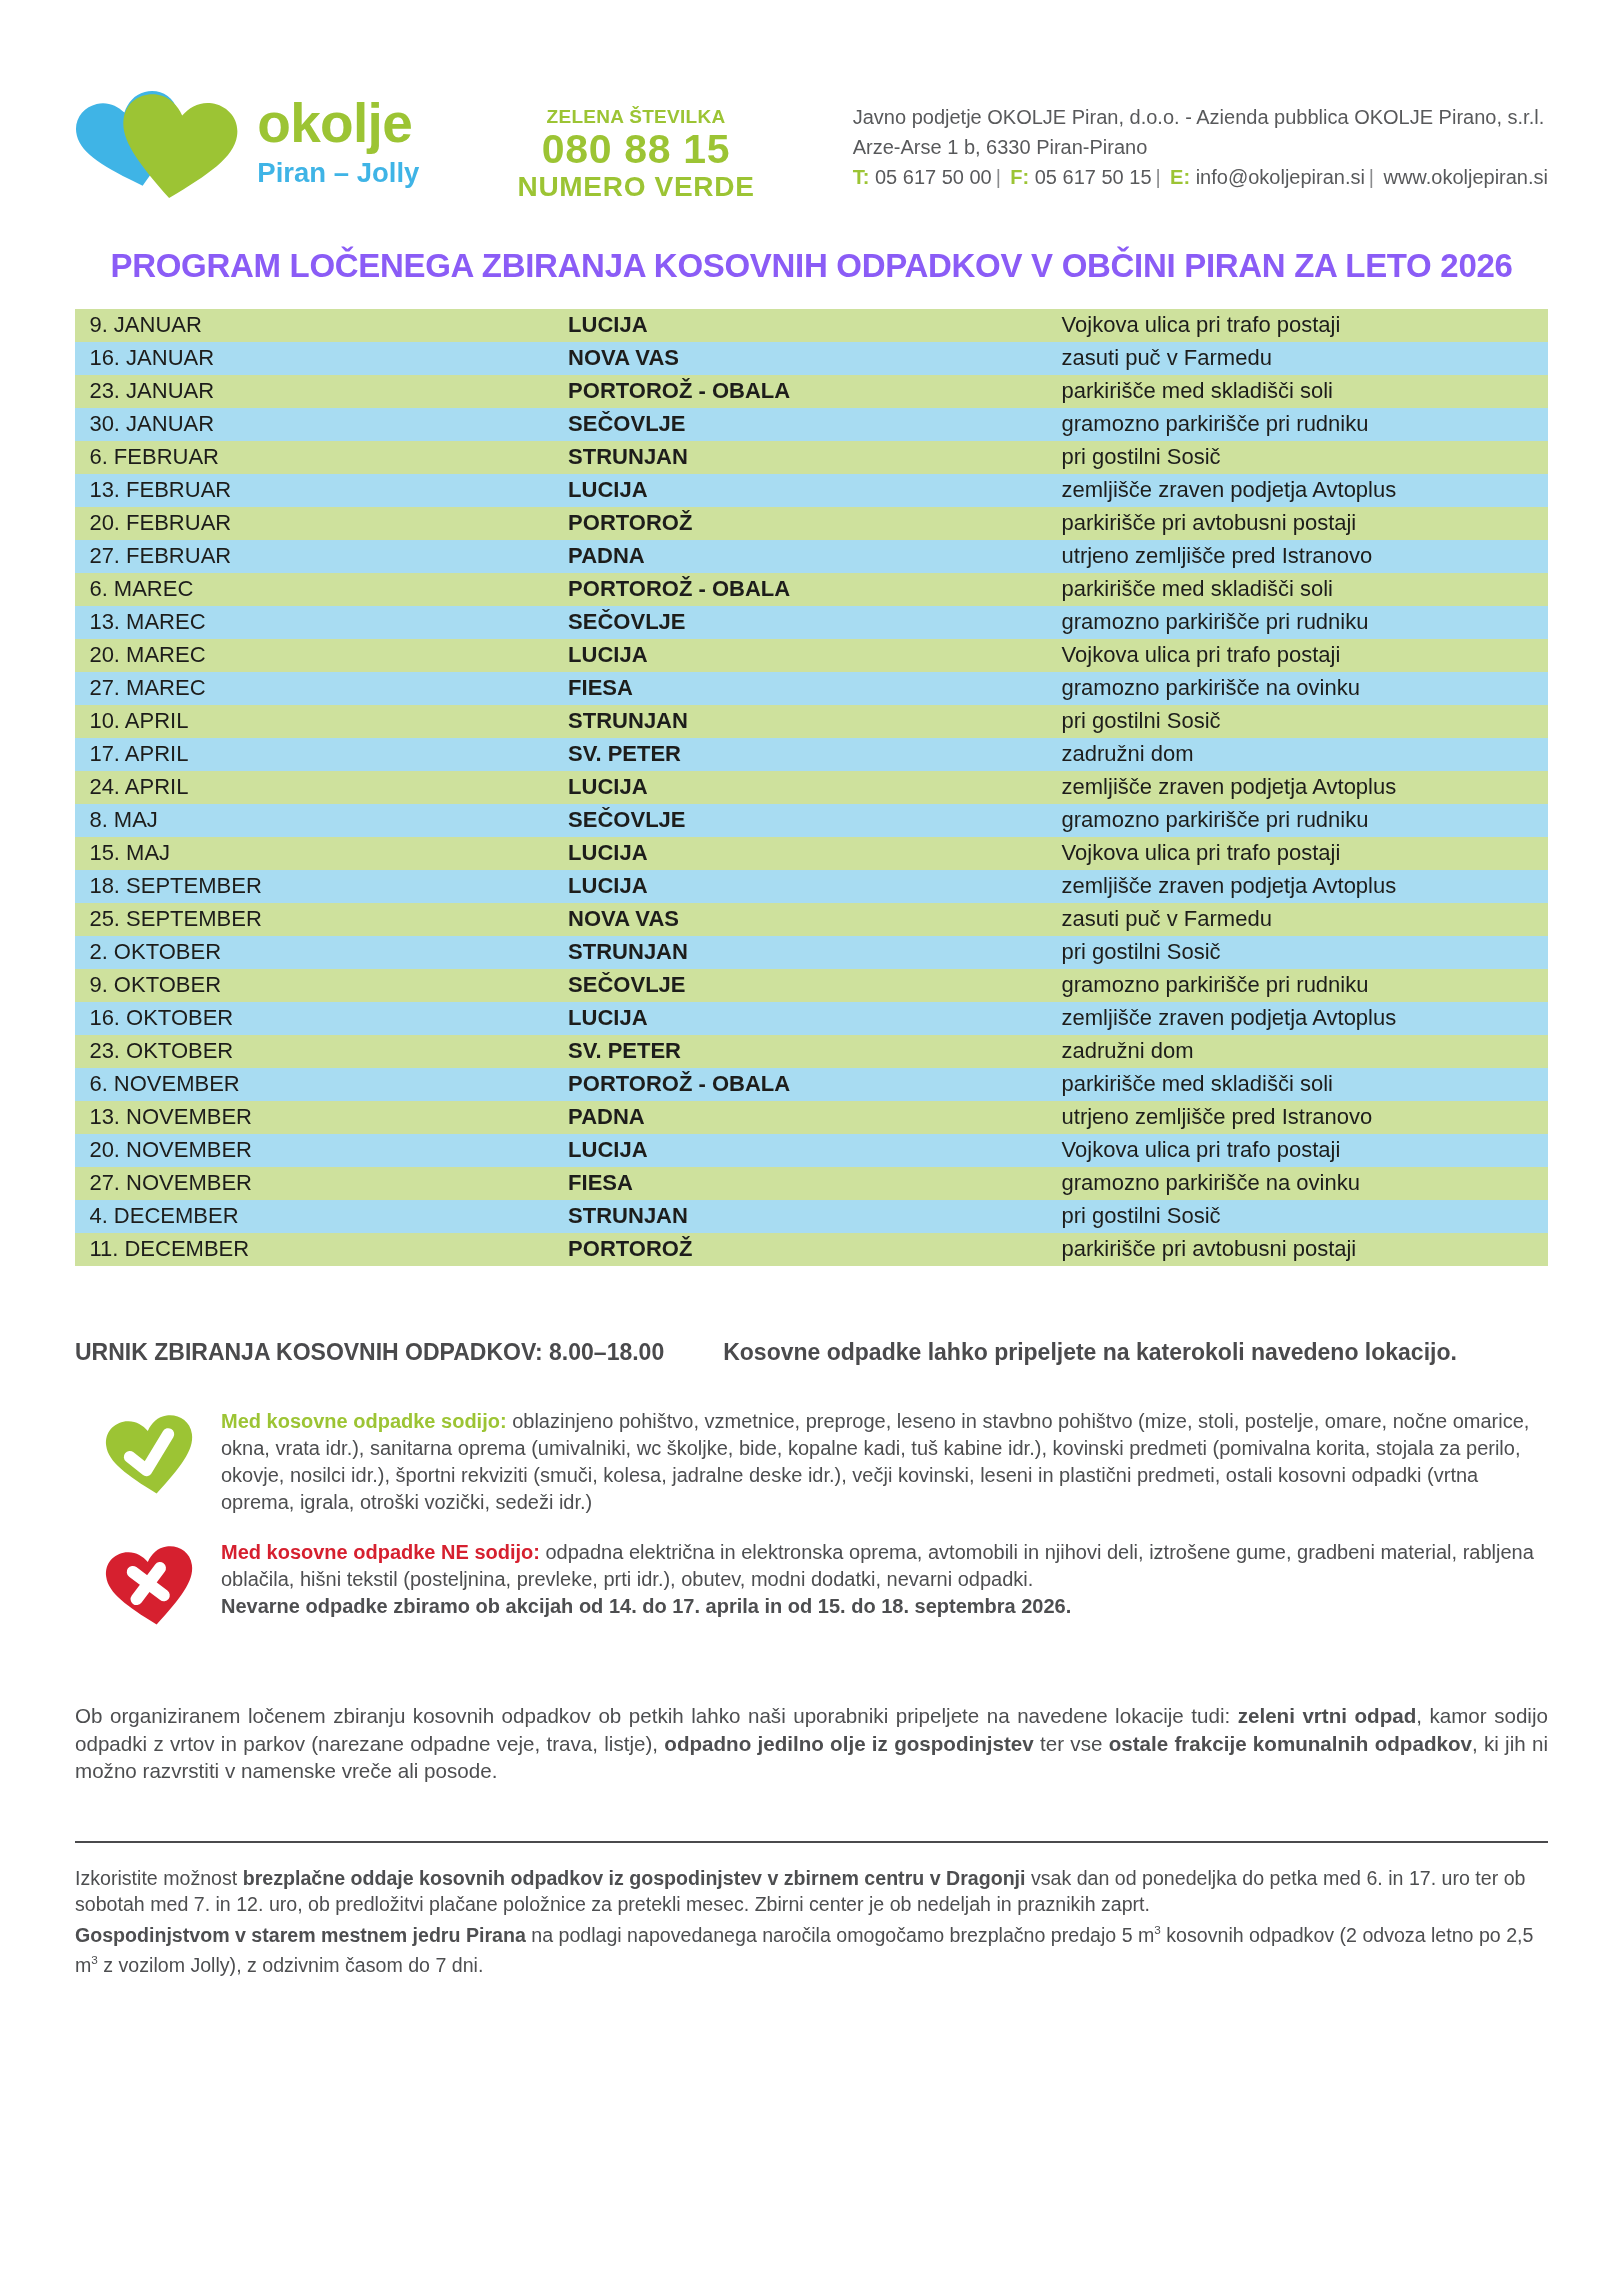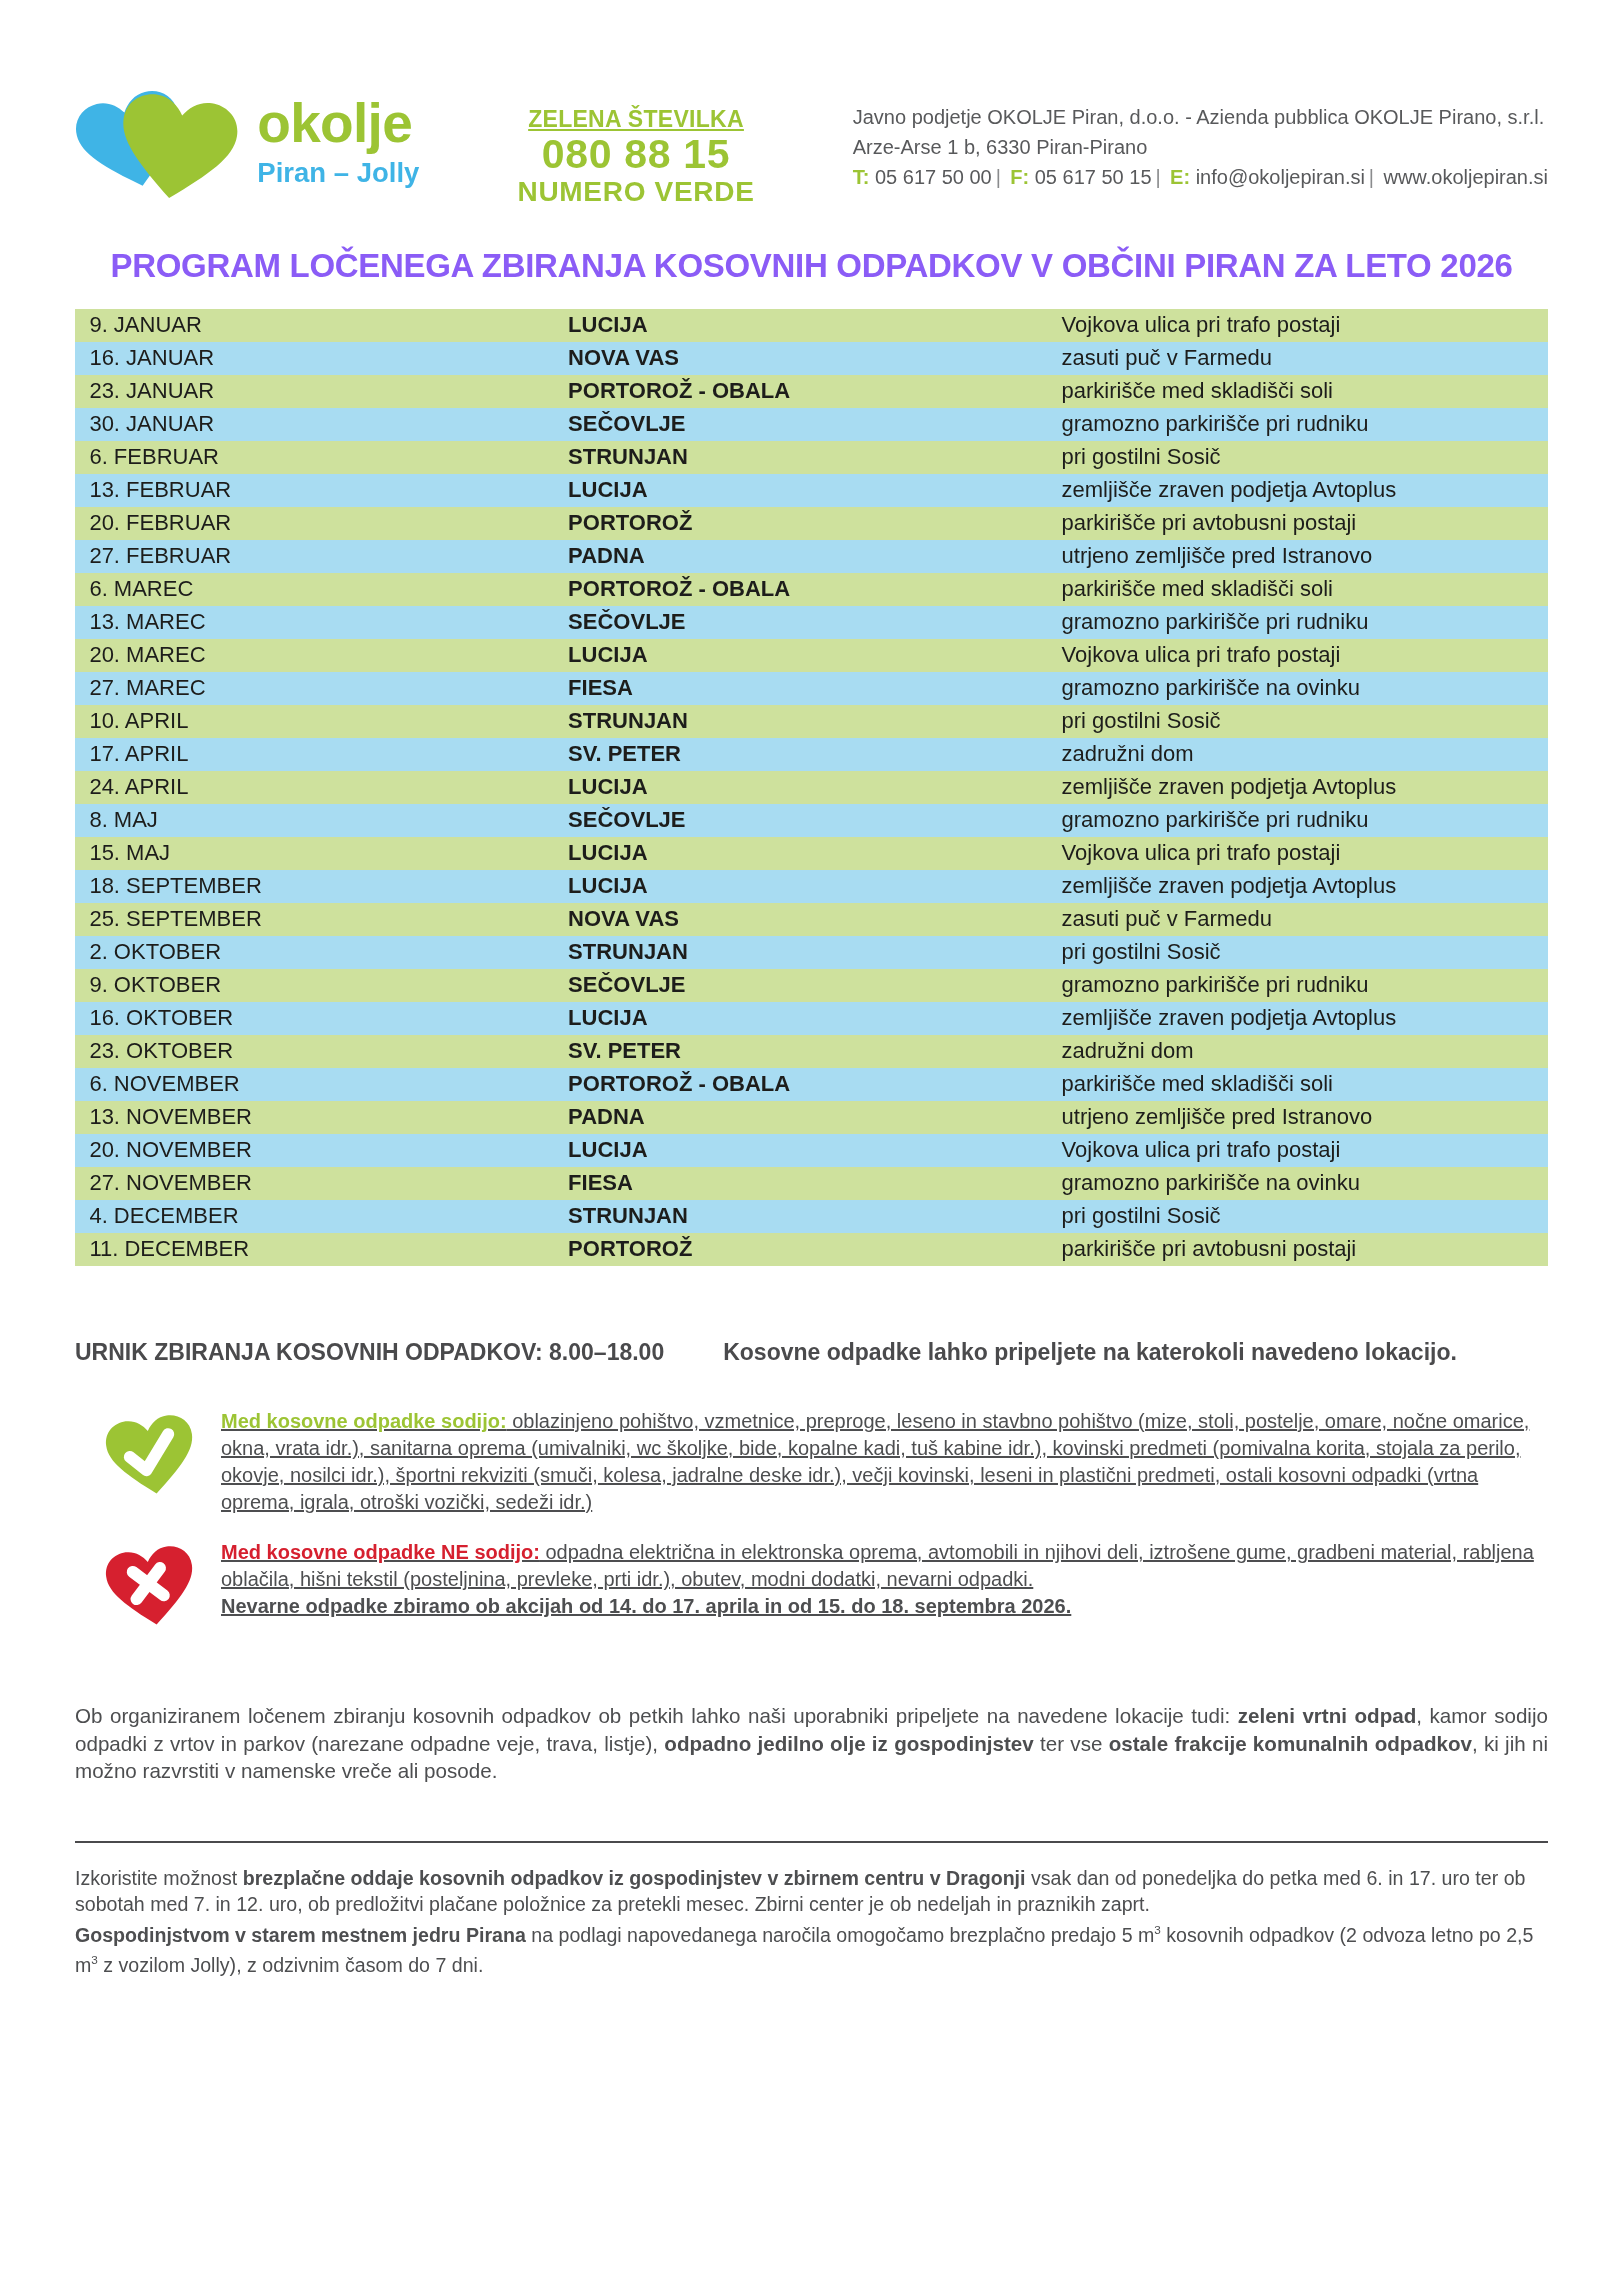--- a/index.html
+++ b/index.html
@@ -12,21 +12,21 @@
   .page { width: 1623px; min-height: 2295px; padding: 65px 75px 35px 75px; }
 
   
   .header { display: flex; align-items: flex-start; justify-content: space-between; height: 164px; }
   .logo-block { display: flex; align-items: center; gap: 18.3px; margin-top: 3.9px; }
   .logo-hearts { width: 164px; height: 147px; }
   .logo-text .brand { font-size: 55px; font-weight: 700; color: #9cc434; letter-spacing: -0.7px; line-height: 55px; }
   .logo-text .brand-sub { font-size: 27.5px; font-weight: 700; color: #3fb4e6; margin-top: 6.5px; }
 
   .green-number { text-align: center; margin-top: 41px; color: #9cc434; font-weight: 700; }
-  .green-number .gn-1 { font-size: 23px; letter-spacing: 0.3px; text-decoration: underline; }
+  .green-number .gn-1 { font-size: 19px; letter-spacing: 0.3px; }
   .green-number .gn-2 { font-size: 41px; line-height: 43px; letter-spacing: 0.7px; }
   .green-number .gn-3 { font-size: 28px; letter-spacing: 0.7px; }
 
   .company { margin-top: 37px; font-size: 20px; line-height: 30px; color: #58595b; max-width: 759px; }
   .company .glabel { color: #9cc434; font-weight: 700; }
   .company .sep { color: #8a8b8d; padding: 0 3.9px; }
 
   
   .title {
     margin-top: 18.3px; text-align: center; white-space: nowrap;
@@ -41,21 +41,21 @@
   .cell { font-size: 22px; color: #1d1d1b; padding-left: 14.4px; }
   .cell.place { font-weight: 700; }
 
   
   .urnik { margin-top: 73px; display: flex; gap: 59px; font-size: 23px; font-weight: 700; color: #4a4a4c; }
 
   
   .icon-para { display: flex; gap: 21px; margin-top: 41px; padding-left: 22px; }
   .icon-para + .icon-para { margin-top: 22px; }
   .icon-para .hicon { flex: 0 0 103px; width: 103px; height: 98px; }
-  .icon-para .ptext { font-size: 20px; line-height: 27px; color: #4d4e50; padding-top: 1.3px; text-decoration: underline; }
+  .icon-para .ptext { font-size: 20px; line-height: 27px; color: #4d4e50; padding-top: 1.3px; }
   .lead-green { color: #9cc434; font-weight: 700; }
   .lead-red   { color: #d6202f; font-weight: 700; }
   .bold-note  { font-weight: 700; }
 
   
   .para { margin-top: 66px; font-size: 20.6px; line-height: 27.5px; text-align: justify; color: #4d4e50; }
   .rule { margin-top: 56px; border: none; border-top: 2.6px solid #4a4a4c; width: 100%; }
   .footer-para { margin-top: 22px; font-size: 19.6px; line-height: 26px; color: #4d4e50; text-align: left; }
   sup { font-size: 0.6em; }
 </style>

